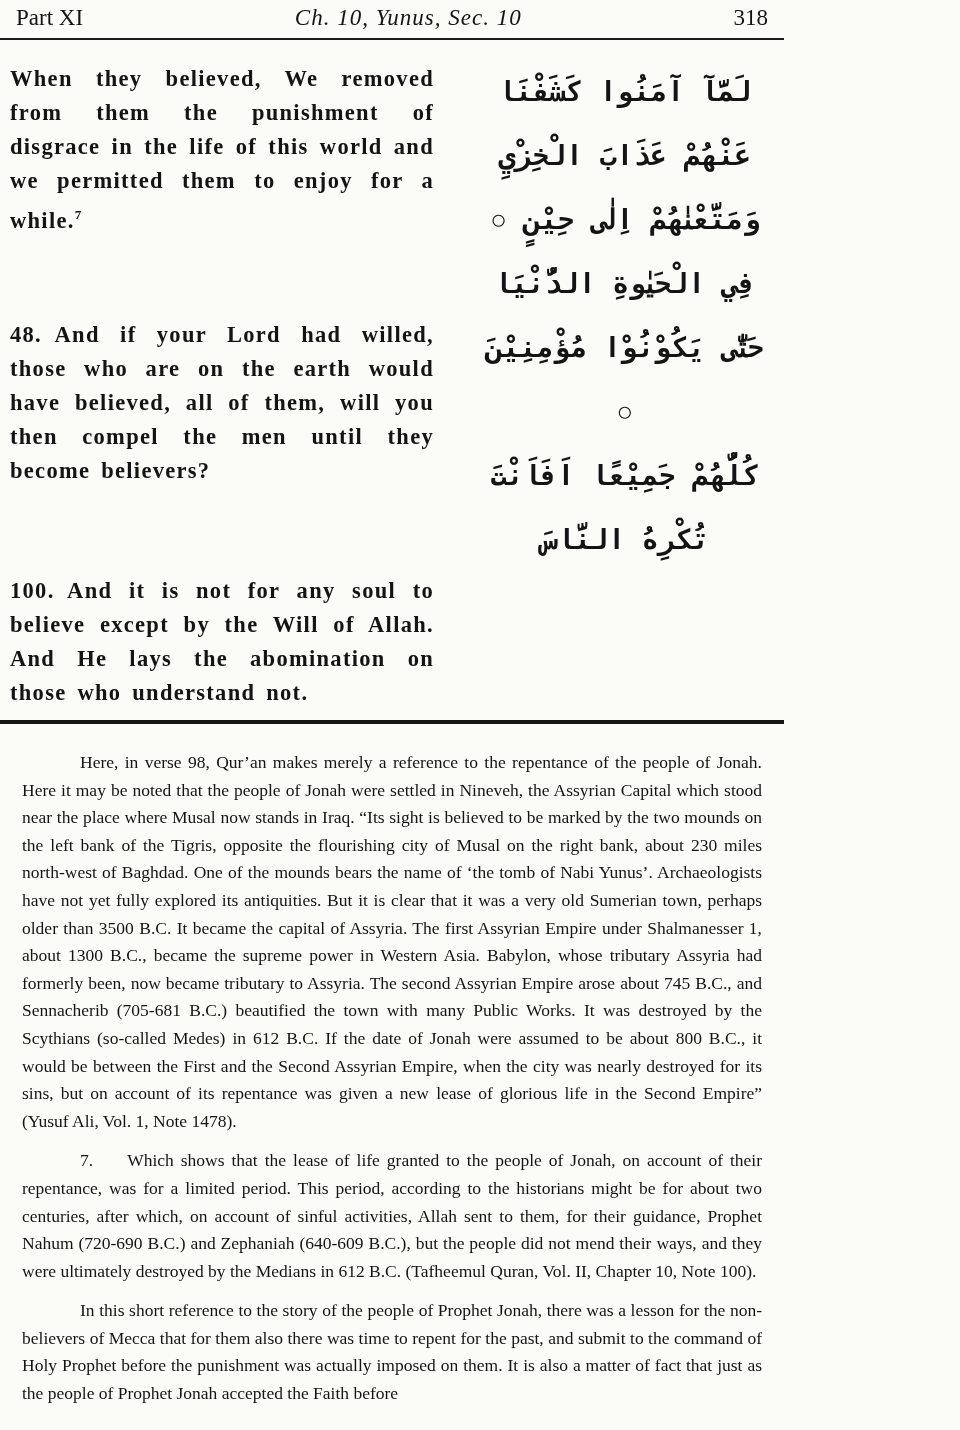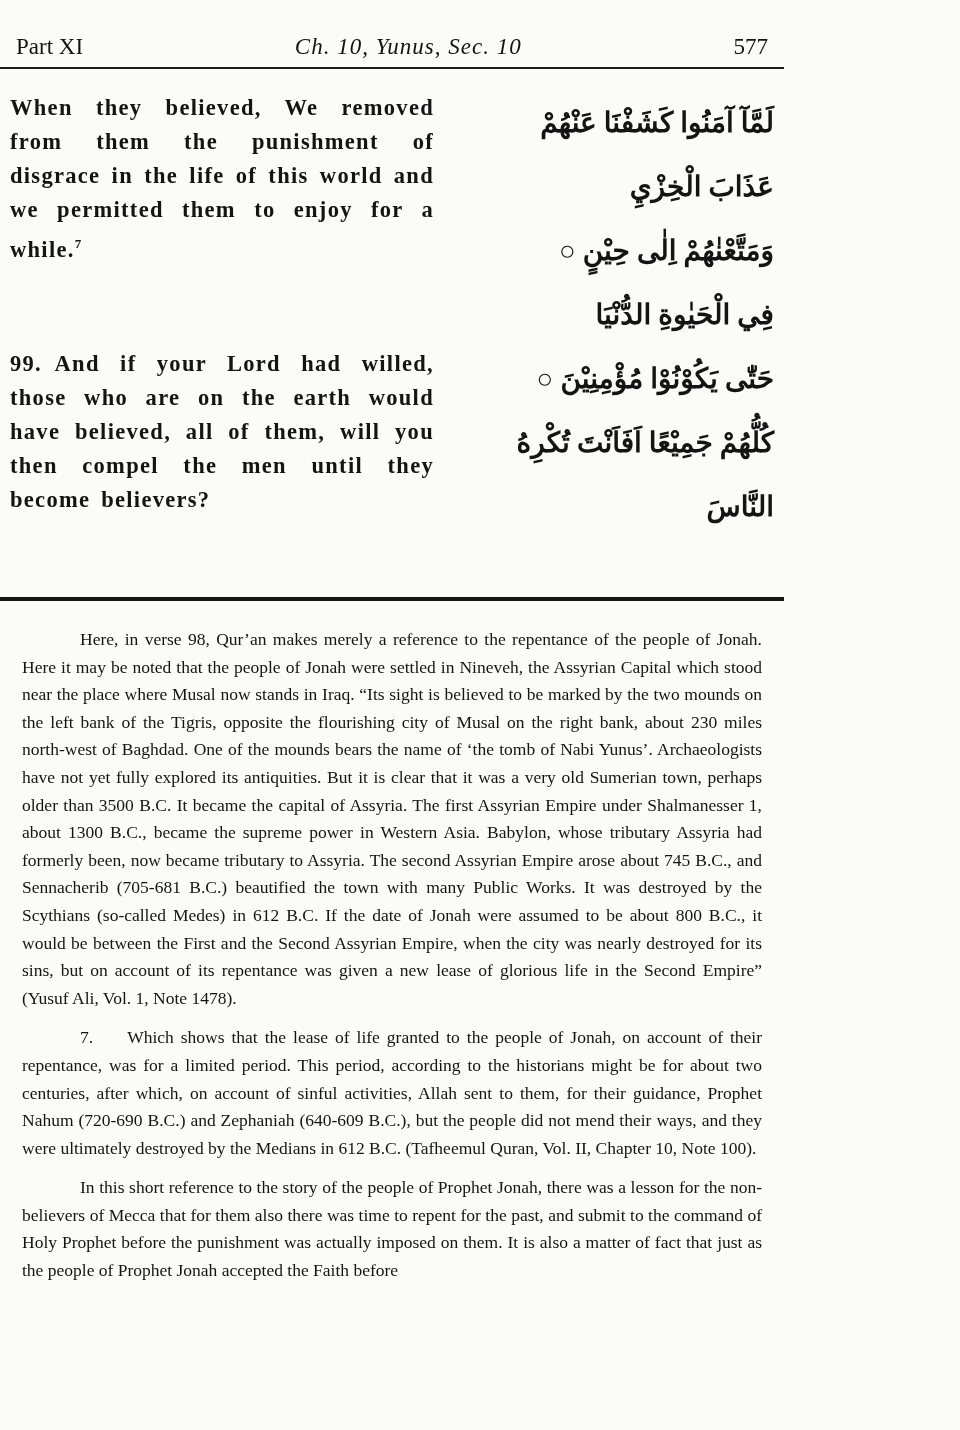--- a/index.html
+++ b/index.html
@@ -10,39 +10,40 @@
     font-family: "Liberation Serif", serif;
     overflow: hidden;
   }
   .page { box-sizing: border-box; width: 784px; height: 1430px; padding: 0 10px; }
 
   
   .hdr {
     display: flex; justify-content: space-between; align-items: baseline;
     font-size: 23px; padding: 5px 6px 0 6px;
   }
-  .hdr .c { font-style: italic; letter-spacing: 1px; margin-top: 29px; }
+  .hdr .c { font-style: italic; letter-spacing: 1px; }
   .hrule { border-top: 2px solid #1c1c1c; margin: 7px -10px 0 -10px; }
 
   
   .verses { padding-top: 22px; }
   .vrow { display: flex; align-items: flex-start; }
   .vrow.r1, .vrow.r2 { min-height: 240px; }
   .eng {
     width: 424px; margin: 0;
     font-weight: bold; font-size: 22.5px; line-height: 34px;
     text-align: justify; letter-spacing: 1.3px; word-spacing: 4px;
   }
   .eng sup { font-size: 13px; letter-spacing: 0; }
   .ara {
     flex: 1; margin-left: 42px;
     direction: rtl;
-    font-family: Liberation Serif, serif;
+    font-family: Liberation Mono, monospace;
     font-weight: bold;
     font-size: 28px; line-height: 64px;
+    text-align: center;
   }
   .vrow.r3 .ara { line-height: 54px; }
 
   
   .srule { border-top: 4px solid #161616; margin: 10px -10px 0 -10px; }
 
   
   .commentary {
     padding: 13px 0 0 0;
     font-size: 17.5px; line-height: 27.6px;
@@ -52,44 +53,45 @@
   .fnnum { margin-right: 34px; }
 </style>
 </head>
 <body>
 
 <div class="page">
 
   <header class="hdr">
     <span>Part XI</span>
     <span class="c">Ch. 10, Yunus, Sec. 10</span>
-    <span>577</span>
+    <span>318</span>
   </header>
   <div class="hrule"></div>
 
   <main class="verses">
 
     <div class="vrow r1">
       <p class="eng"><span>When they believed, We removed from them the punishment of disgrace in the life of this world and we permitted them to enjoy for a while.</span><sup>7</sup></p>
       <div class="ara">
         <div>لَمَّآ آمَنُوا كَشَفْنَا عَنْهُمْ عَذَابَ الْخِزْيِ</div>
         <div>وَمَتَّعْنٰهُمْ اِلٰى حِيْنٍ ○</div>
         <div>فِي الْحَيٰوةِ الدُّنْيَا</div>
       </div>
     </div>
 
     <div class="vrow r2">
-      <p class="eng">99. And if your Lord had willed, those who are on the earth would have believed, all of them, will you then compel the men until they become believers?</p>
+      <p class="eng">48. And if your Lord had willed, those who are on the earth would have believed, all of them, will you then compel the men until they become believers?</p>
       <div class="ara">
         <div>حَتّٰى يَكُوْنُوْا مُؤْمِنِيْنَ ○</div>
         <div>كُلُّهُمْ جَمِيْعًا اَفَاَنْتَ تُكْرِهُ النَّاسَ</div>
       </div>
     </div>
 
     <div class="vrow r3">
+      <p class="eng">100. And it is not for any soul to believe except by the Will of Allah. And He lays the abomination on those who understand not.</p>
     </div>
 
   </main>
 
   <div class="srule"></div>
 
   <section class="commentary">
     <p>Here, in verse 98, Qur’an makes merely a reference to the repentance of the people of Jonah. Here it may be noted that the people of Jonah were settled in Nineveh, the Assyrian Capital which stood near the place where Musal now stands in Iraq. “Its sight is believed to be marked by the two mounds on the left bank of the Tigris, opposite the flourishing city of Musal on the right bank, about 230 miles north-west of Baghdad. One of the mounds bears the name of ‘the tomb of Nabi Yunus’. Archaeologists have not yet fully explored its antiquities. But it is clear that it was a very old Sumerian town, perhaps older than 3500 B.C. It became the capital of Assyria. The first Assyrian Empire under Shalmanesser 1, about 1300 B.C., became the supreme power in Western Asia. Babylon, whose tributary Assyria had formerly been, now became tributary to Assyria. The second Assyrian Empire arose about 745 B.C., and Sennacherib (705-681 B.C.) beautified the town with many Public Works. It was destroyed by the Scythians (so-called Medes) in 612 B.C. If the date of Jonah were assumed to be about 800 B.C., it would be between the First and the Second Assyrian Empire, when the city was nearly destroyed for its sins, but on account of its repentance was given a new lease of glorious life in the Second Empire” (Yusuf Ali, Vol. 1, Note 1478).</p>
     <p><span class="fnnum">7.</span><span>Which shows that the lease of life granted to the people of Jonah, on account of their repentance, was for a limited period. This period, according to the historians might be for about two centuries, after which, on account of sinful activities, Allah sent to them, for their guidance, Prophet Nahum (720-690 B.C.) and Zephaniah (640-609 B.C.), but the people did not mend their ways, and they were ultimately destroyed by the Medians in 612 B.C. (Tafheemul Quran, Vol. II, Chapter 10, Note 100).</span></p>
     <p>In this short reference to the story of the people of Prophet Jonah, there was a lesson for the non-believers of Mecca that for them also there was time to repent for the past, and submit to the command of Holy Prophet before the punishment was actually imposed on them. It is also a matter of fact that just as the people of Prophet Jonah accepted the Faith before</p>

